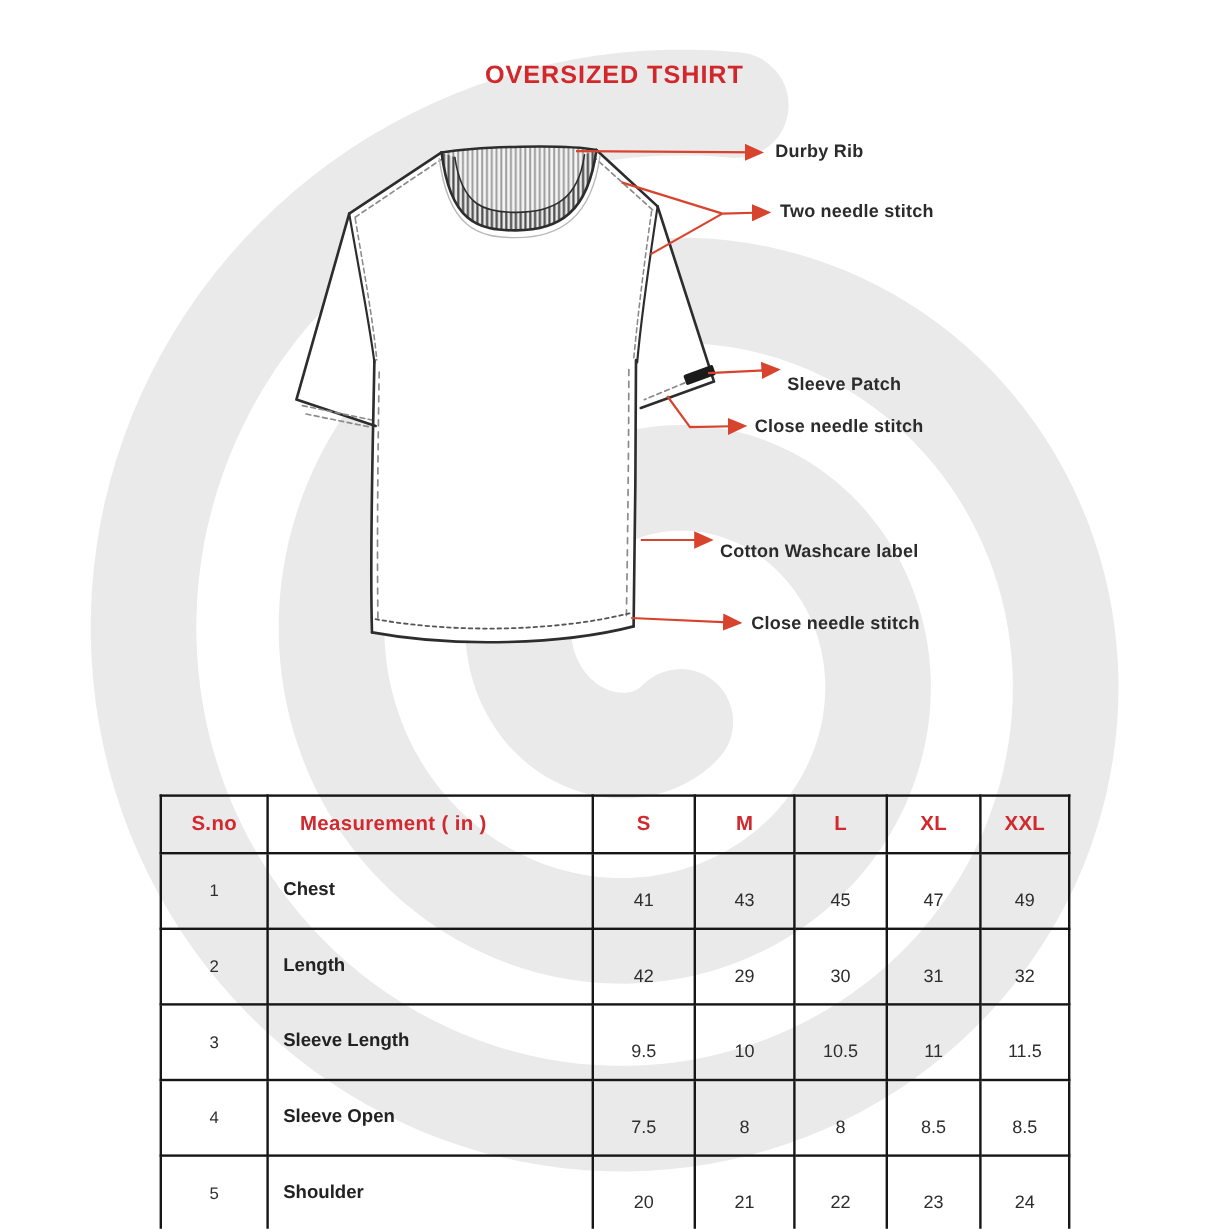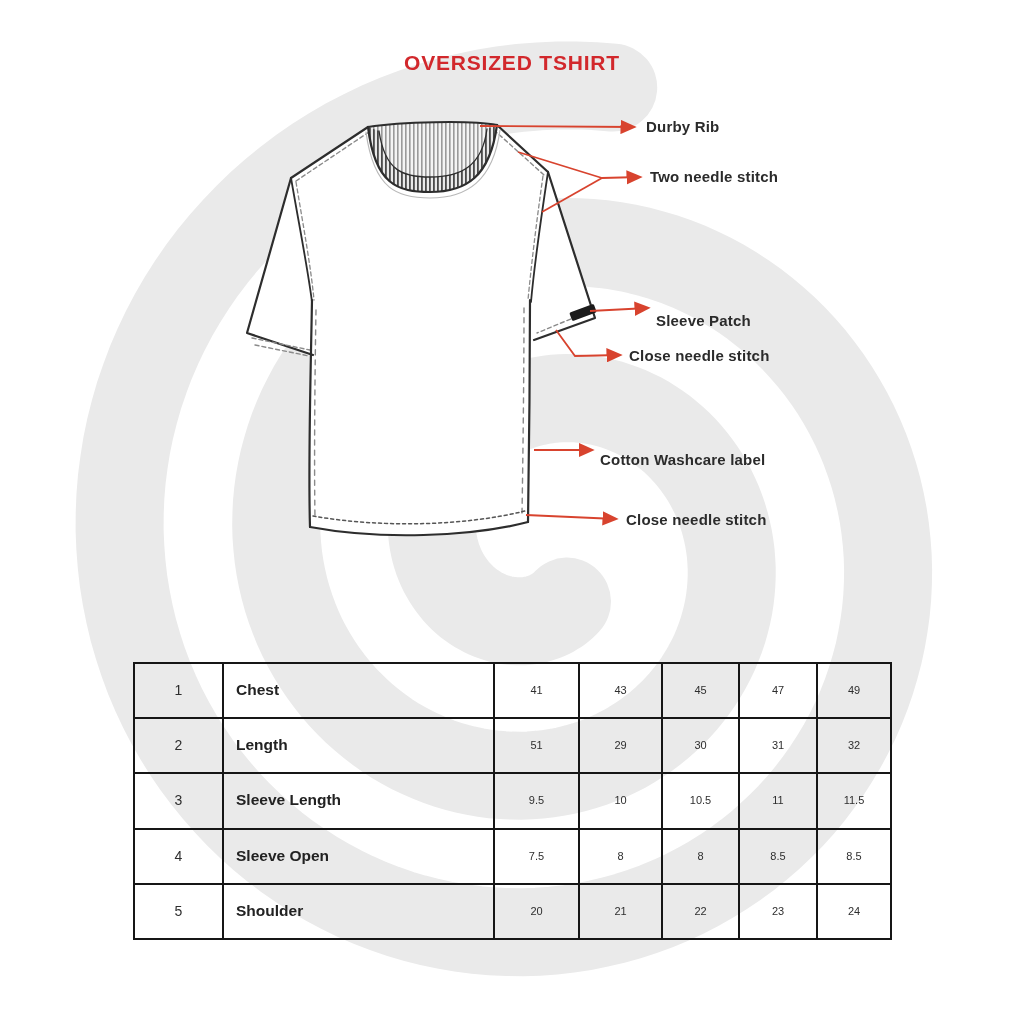--- a/index.html
+++ b/index.html
@@ -32,21 +32,21 @@
   table.mtable th, table.mtable td{
     border:2px solid #161616;background:transparent;
     font-family:"Liberation Sans", sans-serif;
     overflow:hidden;white-space:nowrap;
   }
   table.mtable th{
     height:44px;color:#d2292e;font-size:17px;font-weight:bold;letter-spacing:.3px;
     text-align:center;vertical-align:middle;
   }
   table.mtable th.name-col{ text-align:left;padding-left:26px; }
-  table.mtable td{ height:44px;color:#2e2e2e;font-size:11px;text-align:center;vertical-align:middle;padding-top:0; }
+  table.mtable td{ height:44px;color:#2e2e2e;font-size:15px;text-align:center;vertical-align:middle;padding-top:16px; }
   table.mtable td.sno{ font-size:14px;padding-top:0; }
   table.mtable td.mname{
     text-align:left;padding-left:12px;font-weight:bold;font-size:15.5px;color:#222;padding-top:0;
   }
 </style>
 </head>
 <body>
 
 <div id="stage">
 
@@ -138,33 +138,42 @@
     <colgroup>
       <col style="width:89px">
         <col style="width:271px">
         <col style="width:85px">
       <col style="width:83px">
         <col style="width:77px">
         <col style="width:78px">
         <col style="width:74px">
     </colgroup>
     <tbody>
+        <tr>
+      <th>S.no</th>
+      <th class="name-col">Measurement (  in )</th>
+      <th>S</th>
+      <th>M</th>
+      <th>L</th>
+      <th>XL</th>
+      <th>XXL</th>
+    </tr>
     <tr>
       <td class="sno">1</td>
       <td class="mname">Chest</td>
       <td>41</td>
       <td>43</td>
       <td>45</td>
       <td>47</td>
       <td>49</td>
     </tr>
     <tr>
       <td class="sno">2</td>
       <td class="mname">Length</td>
-      <td>51</td>
+      <td>42</td>
       <td>29</td>
       <td>30</td>
       <td>31</td>
       <td>32</td>
     </tr>
     <tr>
       <td class="sno">3</td>
       <td class="mname">Sleeve Length</td>
       <td>9.5</td>
       <td>10</td>

